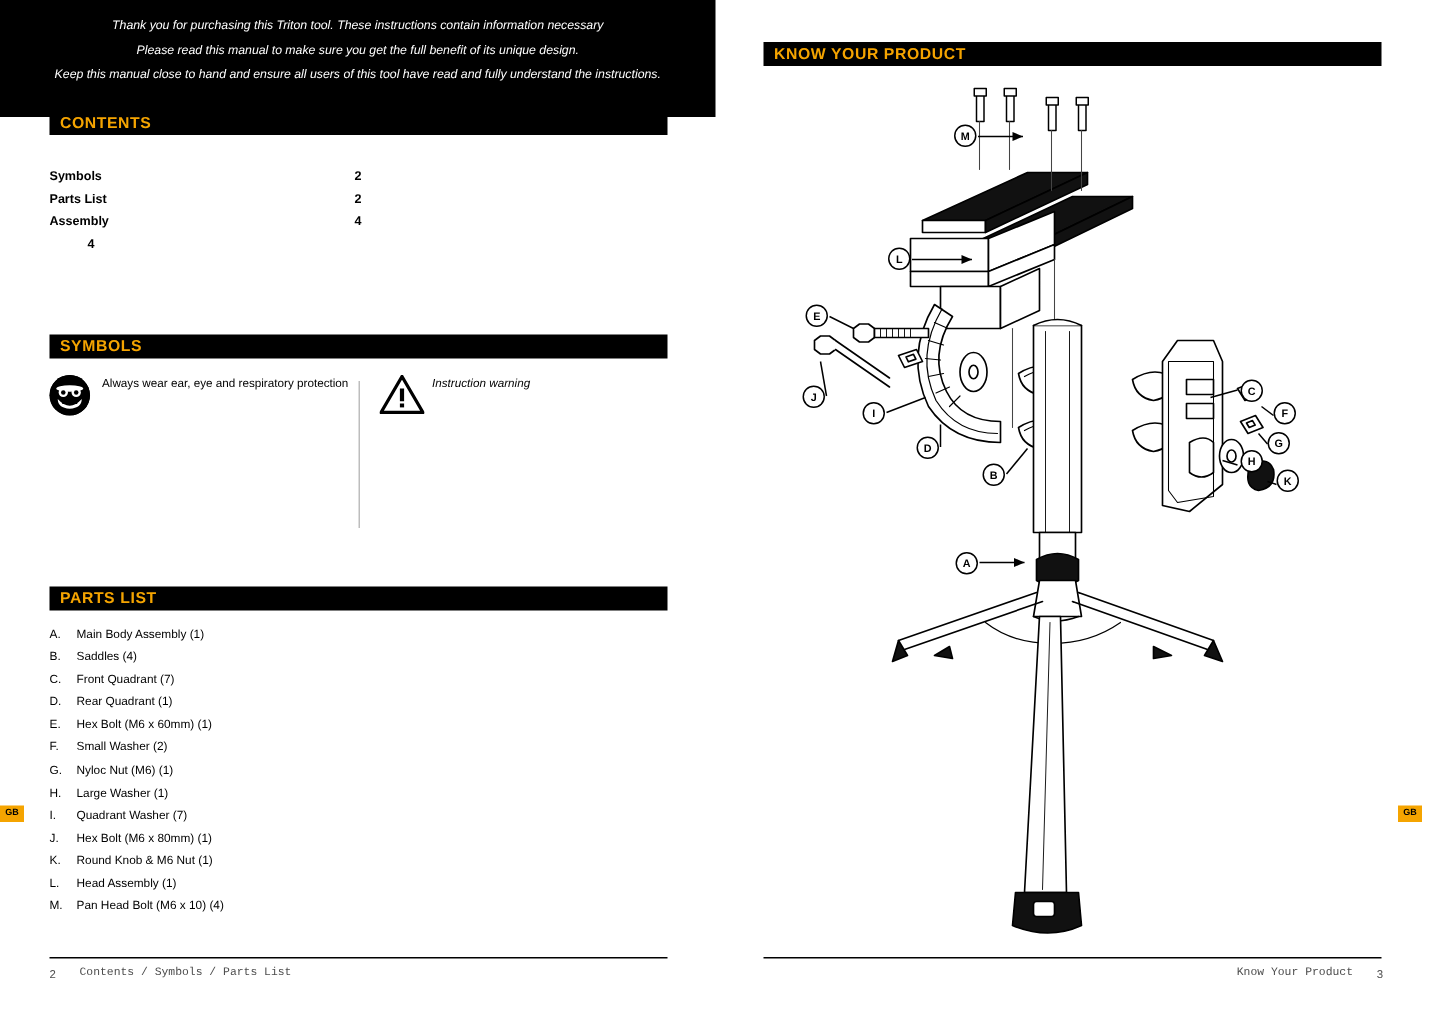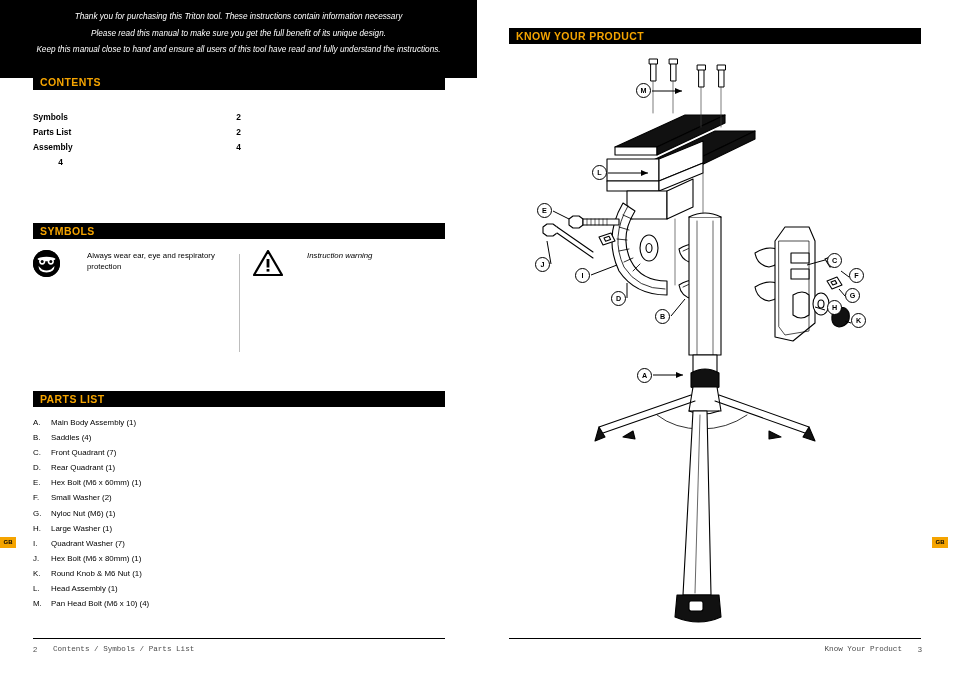--- a/index.html
+++ b/index.html
@@ -91,21 +91,21 @@
     left: 206px; top: 4px;
     width: 1px; height: 98px;
     background: #bdbdbd;
   }
   .sym-item { position: relative; margin-bottom: 16px; }
   .sym-icon {
     position: absolute; left: 0; top: 0;
     width: 28px; height: 28px;
   }
   .sym-text {
-    margin-left: 54px;
+    margin-left: 35px;
     font-size: 7.8px;
     line-height: 10.6px;
     color: #000;
     padding-top: 1px;
   }
   .circ-icon {
     width: 27px; height: 27px;
     border-radius: 50%;
     background: #000;
     position: relative;

